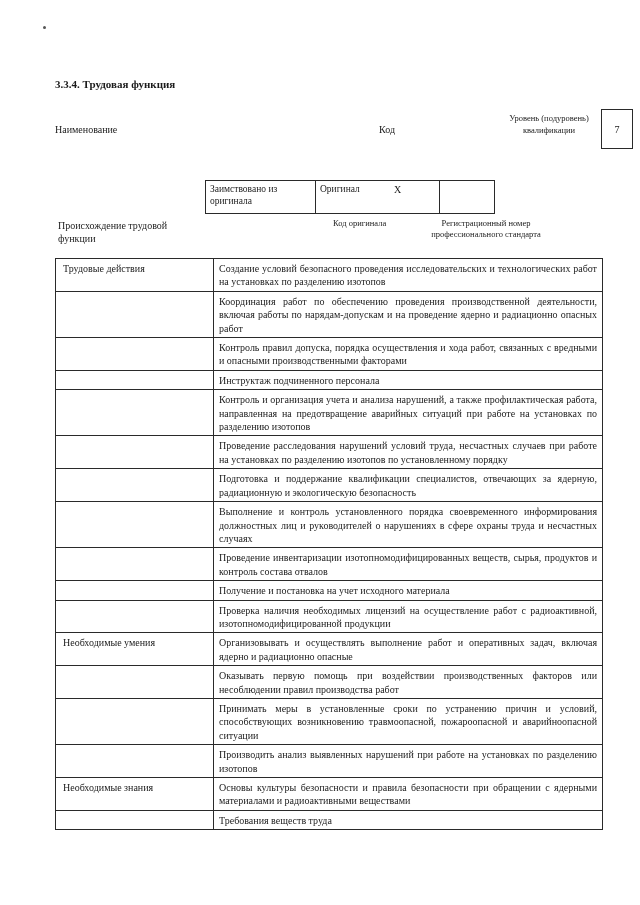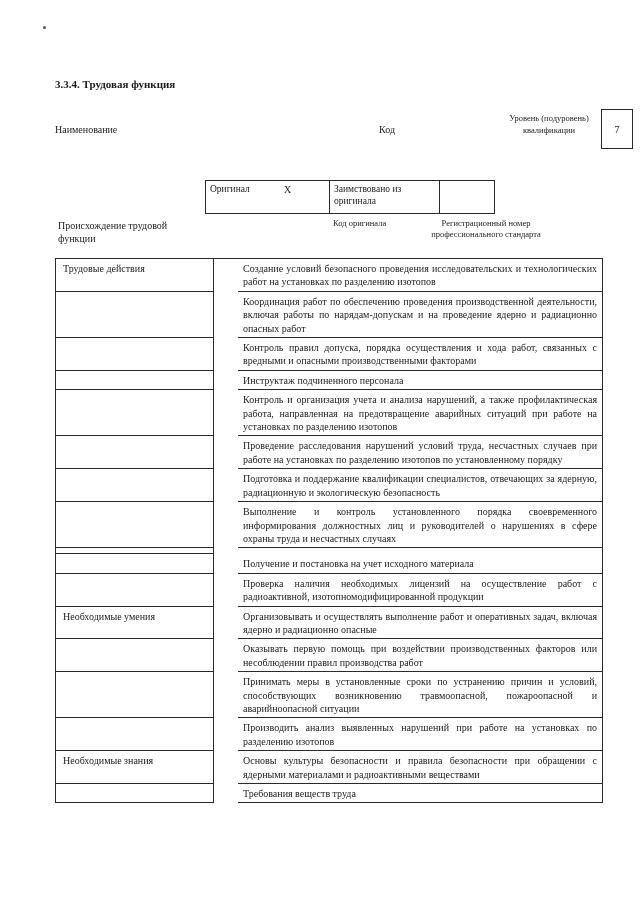--- a/index.html
+++ b/index.html
@@ -179,21 +179,20 @@
     top: 258px;
     left: 55px;
     width: 548px;
     border: 1px solid #2a2a2a;
     border-bottom: none;
     box-sizing: border-box;
   }
   .row {
     display: flex;
     align-items: stretch;
-    gap: 24px;
   }
   .cat-cell {
     width: 158px;
     flex: 0 0 158px;
     border-right: 1px solid #2a2a2a;
     border-bottom: 1px solid #2a2a2a;
     box-sizing: border-box;
     padding: 3px 4px 2px 7px;
     font-size: 10px;
     line-height: 13.2px;
@@ -225,25 +224,25 @@
   <div class="hdr">
     <div class="hdr-label">Наименование</div>
     <div class="hdr-code-label">Код</div>
     <div class="hdr-lvl-label">Уровень (подуровень) квалификации</div>
     <div class="hdr-lvl-box">7</div>
   </div>
 
   <div class="origin">
     <div class="origin-label">Происхождение трудовой функции</div>
     <div class="origin-tbl">
+      <div class="origin-cell origin-c2">Заимствовано из оригинала</div>
       <div class="origin-cell origin-c1">
         <span>Оригинал</span>
         <span class="origin-x">X</span>
       </div>
-      <div class="origin-cell origin-c2">Заимствовано из оригинала</div>
       <div class="origin-cell origin-c3"></div>
     </div>
     <div class="origin-note-1">Код оригинала</div>
     <div class="origin-note-2">Регистрационный номер профессионального стандарта</div>
   </div>
 
   <div class="main-tbl">
 
     <div class="row">
       <div class="cat-cell">Трудовые действия</div>
@@ -272,20 +271,21 @@
     <div class="row">
       <div class="cat-cell blank"></div>
       <div class="item-cell">Подготовка и поддержание квалификации специалистов, отвечающих за ядерную, радиационную и экологическую безопасность</div>
     </div>
     <div class="row">
       <div class="cat-cell blank"></div>
       <div class="item-cell">Выполнение и контроль установленного порядка своевременного информирования должностных лиц и руководителей о нарушениях в сфере охраны труда и несчастных случаях</div>
     </div>
     <div class="row">
       <div class="cat-cell blank"></div>
+      <div class="item-cell">Проведение инвентаризации изотопномодифицированных веществ, сырья, продуктов и контроль состава отвалов</div>
     </div>
     <div class="row">
       <div class="cat-cell blank"></div>
       <div class="item-cell">Получение и постановка на учет исходного материала</div>
     </div>
     <div class="row">
       <div class="cat-cell blank"></div>
       <div class="item-cell">Проверка наличия необходимых лицензий на осуществление работ с радиоактивной, изотопномодифицированной продукции</div>
     </div>
 

